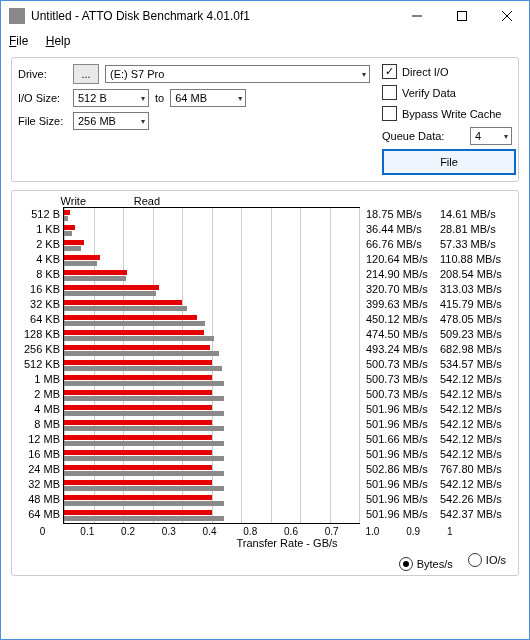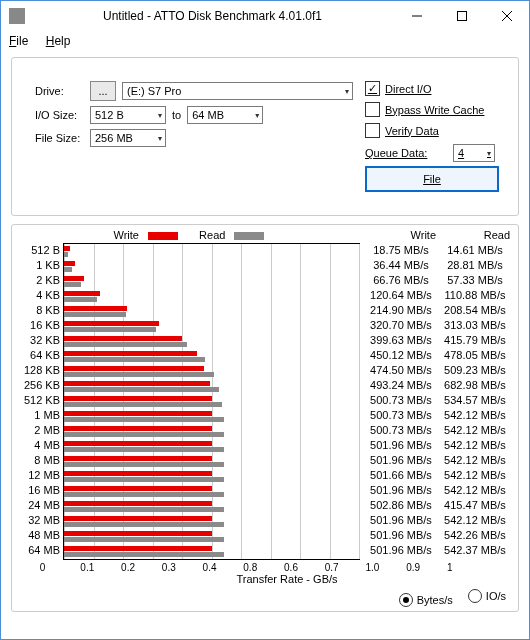--- a/index.html
+++ b/index.html
@@ -14,46 +14,46 @@
     box-sizing: border-box;
     border: 1px solid #4a90d9;
   }
   .titlebar {
     display: flex;
     align-items: center;
     height: 30px;
     padding-left: 8px;
     font-size: 12px;
   }
-  .titlebar .title { flex: 1; text-align: center; }
+  .titlebar .title { flex: 1; }
   .titlebar .win-btn {
     width: 45px; height: 30px; display: flex; align-items: center; justify-content: center;
     font-family: "Segoe MDL2 Assets", Arial; font-size: 10px;
   }
   .titlebar svg { width:10px; height:10px; }
   .appicon { width:16px; height:16px; margin-right:6px; background:#888; display:inline-block; }
   .menubar { padding: 3px 8px 5px 8px; font-size: 12px; }
   .menubar span { margin-right: 14px; }
   .content { padding: 4px 10px 6px 10px; }
-  fieldset.group { border: 1px solid #ccc; border-radius: 3px; padding: 23px; margin: 0; }
+  fieldset.group { border: 1px solid #ccc; border-radius: 3px; padding: 6px; margin: 0; }
   .row { display: flex; align-items: center; margin-bottom: 5px; }
   .lbl { width: 55px; }
   .combo, .small-combo {
     border: 1px solid #7a7a7a; background: #fff; padding: 1px 3px 1px 4px;
     display: flex; align-items: center; justify-content: space-between;
     height: 18px; box-sizing: border-box;
   }
   .combo .arrow, .small-combo .arrow { font-size: 8px; color: #333; margin-left: 4px; }
   .btn {
     border: 1px solid #888; background: #e9e9e9; padding: 1px 6px; height: 20px;
     box-sizing: border-box; display: inline-flex; align-items: center; justify-content: center;
   }
   .top-flex { display: flex; gap: 12px; }
   .left-col { flex: 1; }
-  .right-col { width: 130px; text-decoration: underline; }
+  .right-col { width: 130px; }
   .chk { display:flex; align-items:center; margin-bottom:6px; }
   .chk .box { width:13px; height:13px; border:1px solid #333; margin-right:5px; display:flex; align-items:center; justify-content:center; font-size:11px; line-height:1; }
   .chk .box.checked::after { content:"✓"; }
   .start-btn {
     border: 2px solid #0a6acb; background: #eef5fd; width: 100%; height: 22px;
     display:flex; align-items:center; justify-content:center; margin-top:4px;
   }
   .desc-box {
     border:1px solid #aaa; background:#fff; height:34px; margin-top:8px;
     display:flex; justify-content:space-between; padding:3px 4px; box-sizing:border-box;
@@ -81,21 +81,21 @@
   .bar.write { background:#e60000; top:2px; }
   .bar.read  { background:#8a8a8a; top:8px; }
   .gridlines { position:absolute; inset:0; pointer-events:none; }
   .gridlines .gl { position:absolute; top:0; bottom:0; border-left:1px solid #ccc; }
   .xaxis { display:flex; margin-left:44px; margin-right:6px; }
   .xaxis div { flex:1; text-align:left; font-size:10px; transform:translateX(-50%); }
   .xaxis-wrap { position:relative; margin-top:2px; }
   .xaxis-label { text-align:center; font-size:11px; margin-left:44px; }
 
   .num-cols { width:148px; display:flex; }
-  .num-col { flex:1; text-align:center; padding-right:4px; white-space:nowrap; }
+  .num-col { flex:1; text-align:left; padding-right:4px; white-space:nowrap; }
   .num-header { text-align:right; padding-right:4px; }
 
   .radio-row { text-align:right; margin-top:4px; padding-right:8px; }
   .radio { display:inline-flex; align-items:center; margin-left:12px; }
   .radio .circ { width:12px; height:12px; border:1px solid #333; border-radius:50%; margin-right:4px; display:flex; align-items:center; justify-content:center; }
   .radio .circ.sel::after { content:""; width:6px; height:6px; background:#000; border-radius:50%; }
 </style>
 </head>
 <body>
 
@@ -158,53 +158,45 @@
           </span>
         </div>
       </div>
       <div class="right-col">
         <div class="chk">
           <span class="box checked"></span>
           <span>Direct I/O</span>
         </div>
         <div class="chk">
           <span class="box"></span>
-          <span>Bypass Write Cache</span>
+          <span>Verify Data</span>
         </div>
         <div class="chk">
           <span class="box"></span>
-          <span>Verify Data</span>
+          <span>Bypass Write Cache</span>
         </div>
         <div class="row" style="margin-bottom:3px">
           <span style="flex:1">Queue Data:</span>
           <span class="combo" style="width:42px">
             <span>4</span>
             <span class="arrow">▾</span>
           </span>
         </div>
         <div class="start-btn">
           <span>File</span>
         </div>
       </div>
     </div>
     <div class="top-flex">
       <div style="width:130px"></div>
     </div>
   </fieldset>
 
   <div class="results-area">
     <div style="display:flex">
-      <div style="flex:1">
-        <div class="legend">
-          <span>Write</span>
-          <span class="sw write"></span>
-          <span style="margin-left:14px">Read</span>
-          <span class="sw read"></span>
-        </div>
-      </div>
       <div class="num-cols" style="margin-bottom:0">
         <div class="num-header" style="flex:1">Write</div>
         <div class="num-header" style="flex:1">Read</div>
       </div>
     </div>
 
     <div class="chart-table">
       <div class="ylabels" id="ylabels">
           <div>512 B</div>
           <div>1 KB</div>
@@ -364,21 +356,21 @@
             <div>478.05 MB/s</div>
             <div>509.23 MB/s</div>
             <div>682.98 MB/s</div>
             <div>534.57 MB/s</div>
             <div>542.12 MB/s</div>
             <div>542.12 MB/s</div>
             <div>542.12 MB/s</div>
             <div>542.12 MB/s</div>
             <div>542.12 MB/s</div>
             <div>542.12 MB/s</div>
-            <div>415.47 MB/s</div>
+            <div>767.80 MB/s</div>
             <div>542.12 MB/s</div>
             <div>542.26 MB/s</div>
             <div>542.37 MB/s</div>
           </div>
       </div>
     </div>
 
     <div class="xaxis-wrap">
       <div class="xaxis" id="xaxis">
           <div>0</div>

